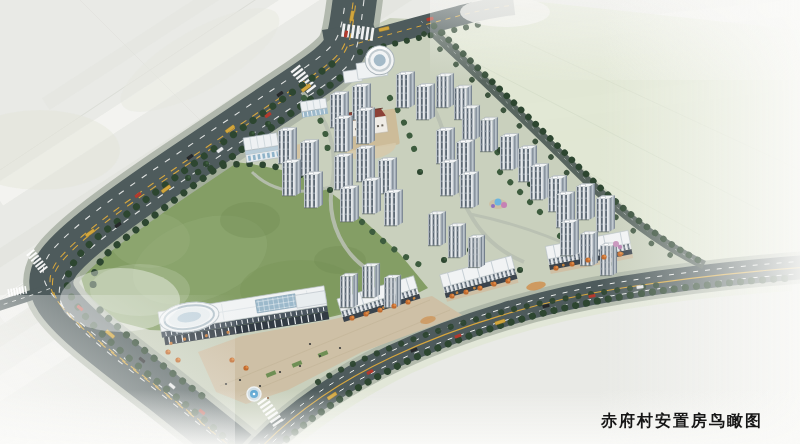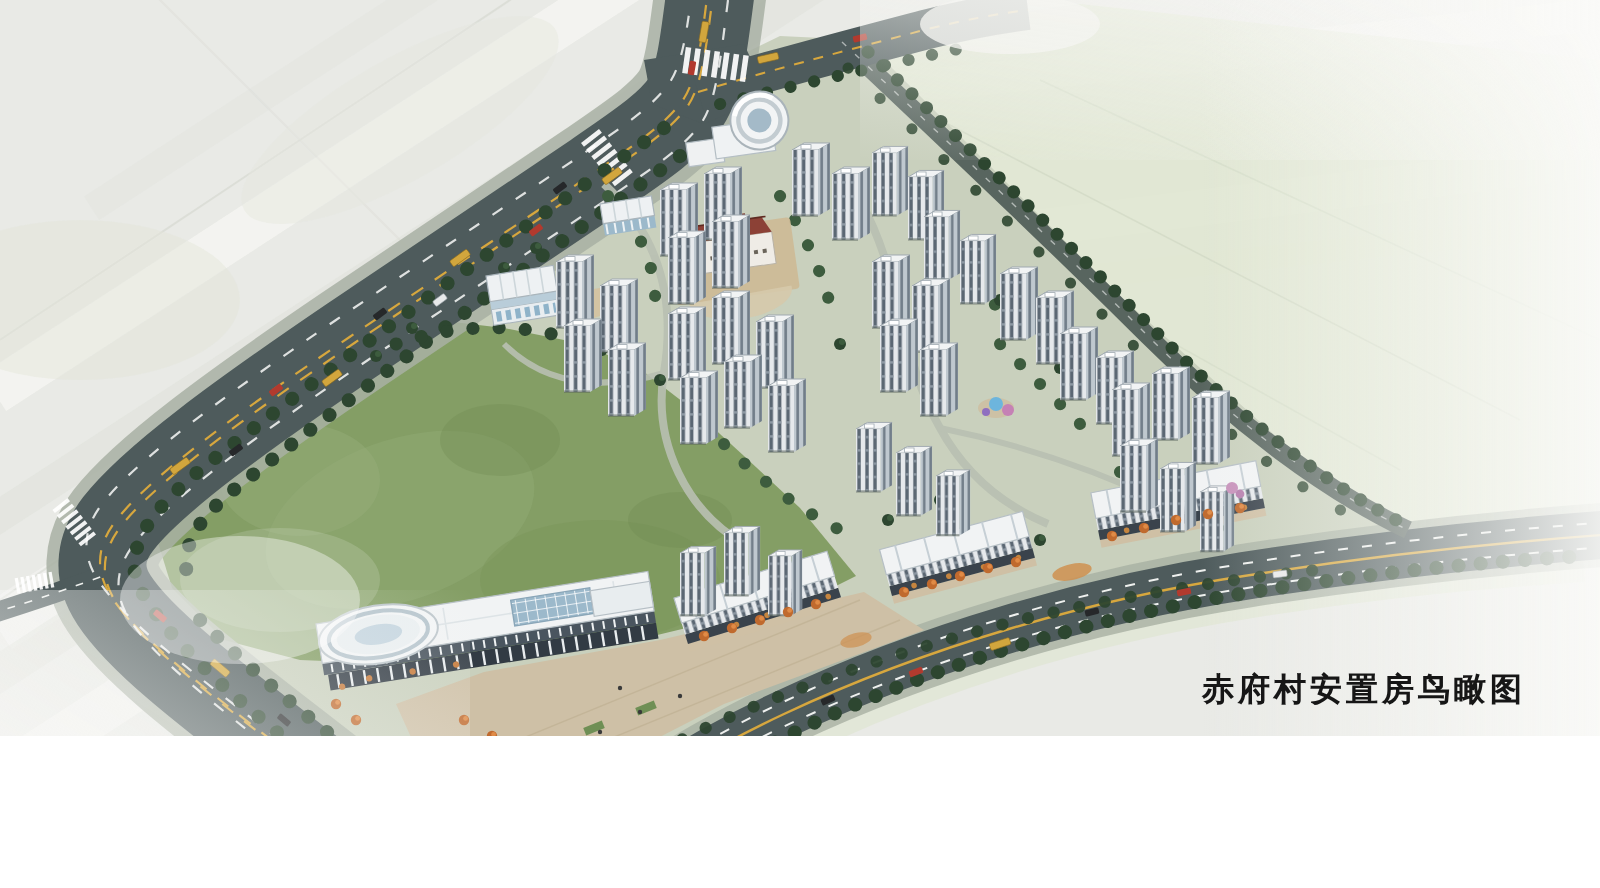--- a/index.html
+++ b/index.html
@@ -1,16 +1,16 @@
 <!DOCTYPE html>
 <html style="--bg: #e9eae6; --haze: #fafaf8; --field: #e0e7d2; --ground: #c9d0bd; --lawn: #849e65; --road: #4e5b5c; --roadVerge: #a8b0a3; --yellowLine: #d7a73e; --whiteLine: #eef0ee; --treeDark: #2d4630; --treeLight: #3d5c3e; --towerWindow: #5b6773; --towerFace: #e6e9ec; --towerSide: #bfc8cf; --roofWhite: #f1f3f4; --plazaTan: #cec0a6; --glassBlue: #9cb9cb; --redRoof: #8c4136; --fountainBlue: #5fa8d3; --busYellow: #d2a63d; --carRed: #b23a2e; --carBlack: #26282a; --carWhite: #e8e9ea; --treeOrange: #c06a2e; --ink: #161616;"><head>
 <meta charset="utf-8">
 <style>
   html,body{margin:0;padding:0;background:#ffffff;}
-  .stage{position:relative;width:800px;height:368px;overflow:hidden;
+  .stage{position:relative;width:800px;height:444px;overflow:hidden;
          font-family:"DejaVu Sans","Liberation Sans",sans-serif;background:var(--bg,#e9eae6);}
   .stage svg{display:block;}
   .caption{position:absolute;right:37px;bottom:12px;font-size:16px;font-weight:700;
            letter-spacing:2px;color:var(--ink,#161616);white-space:nowrap;}
   
   .road{stroke:var(--road,#4e5b5c);fill:none;}
   .verge{stroke:var(--roadVerge,#a8b0a3);fill:none;}
   .ylin{stroke:var(--yellowLine,#d7a73e);fill:none;}
   .wlin{stroke:var(--whiteLine,#eef0ee);fill:none;}
   .trow{stroke:var(--treeDark,#2d4630);fill:none;stroke-linecap:round;}

